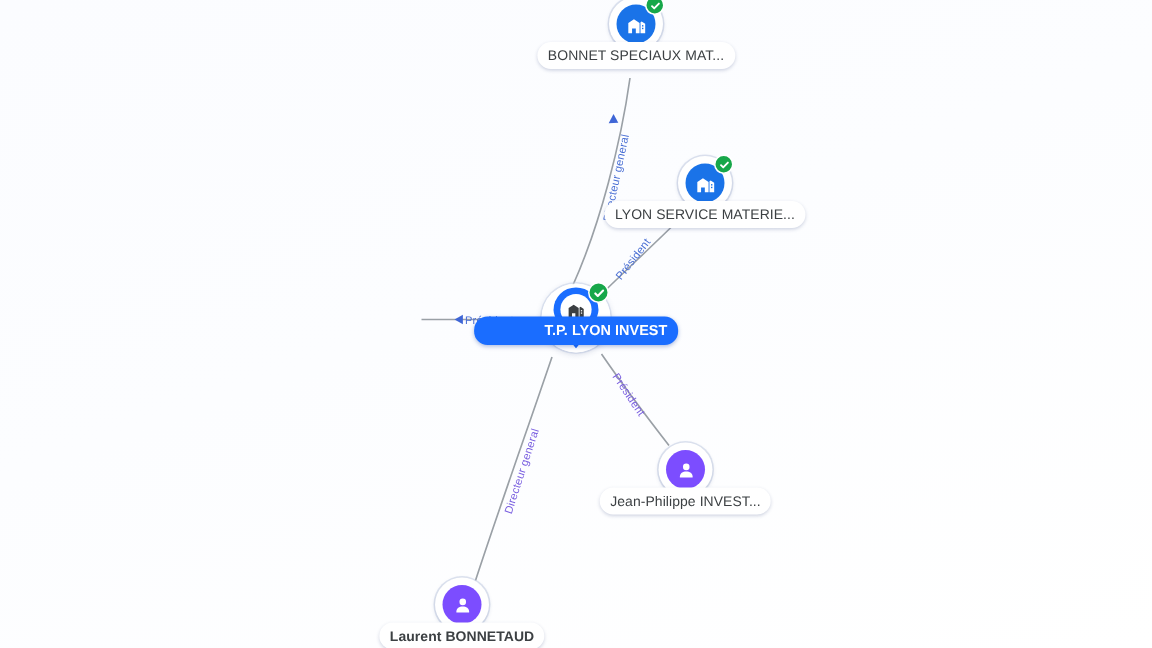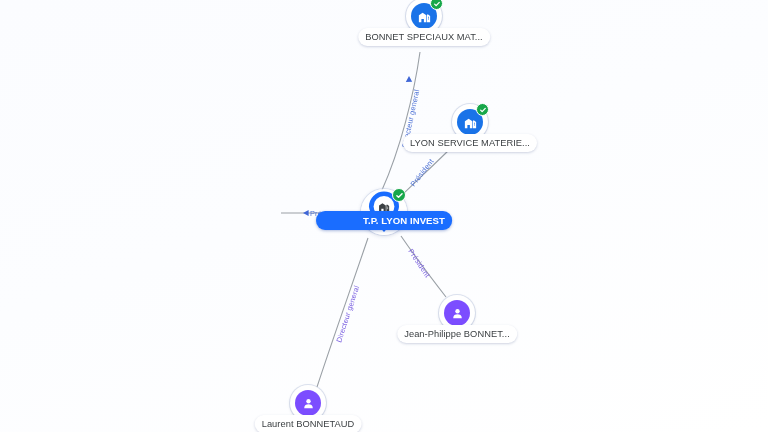--- a/index.html
+++ b/index.html
@@ -208,34 +208,34 @@
   <div class="node" style="left:457px; top:313px;">
     <div class="node-hit">
       <div class="ring"></div>
       <div class="disc person">
         <svg width="15" height="15" viewBox="0 0 24 24">
           <circle cx="12" cy="8.4" r="3.5" fill="#ffffff"></circle>
           <path fill="#ffffff" d="M5.2 18.6c0-3.5 3.1-5.4 6.8-5.4s6.8 1.9 6.8 5.4v1H5.2z"></path>
         </svg>
       </div>
     </div>
-    <div class="chip" style="top:32px;">Jean-Philippe BONNET...</div>
+    <div class="chip" style="top:32px;">Jean-Philippe INVEST...</div>
   </div>
 
   <div class="node" style="left:308px; top:403px;">
     <div class="node-hit">
       <div class="ring"></div>
       <div class="disc person">
         <svg width="15" height="15" viewBox="0 0 24 24">
           <circle cx="12" cy="8.4" r="3.5" fill="#ffffff"></circle>
           <path fill="#ffffff" d="M5.2 18.6c0-3.5 3.1-5.4 6.8-5.4s6.8 1.9 6.8 5.4v1H5.2z"></path>
         </svg>
       </div>
     </div>
-    <div class="chip" style="top:32px;">Laurent BONNETAUD</div>
+    <div class="chip" style="top:32px;font-weight:bold;">Laurent BONNETAUD</div>
   </div>
 
   <div class="node" style="left:384px; top:212px;">
     <div class="node-hit" style="width:48px;height:48px;">
       <div class="pin-wrap"></div>
       <svg class="pin" viewBox="0 0 34 42">
         <path d="M17 41.2 C 17 41.2 32 23.4 32 15.6 A 15 15 0 1 0 2 15.6 C 2 23.4 17 41.2 17 41.2 Z" fill="#1a6dff"></path>
         <circle cx="17" cy="15.4" r="10.4" fill="#ffffff"></circle>
         <g transform="translate(10.4,8.8) scale(0.56)">
           <path fill="#3c4043" d="M3 21V10l6-4 6 4v11h-4v-5H7v5H3zm13 0V9.2l1.2-.8L21 11v10h-5z"></path>

